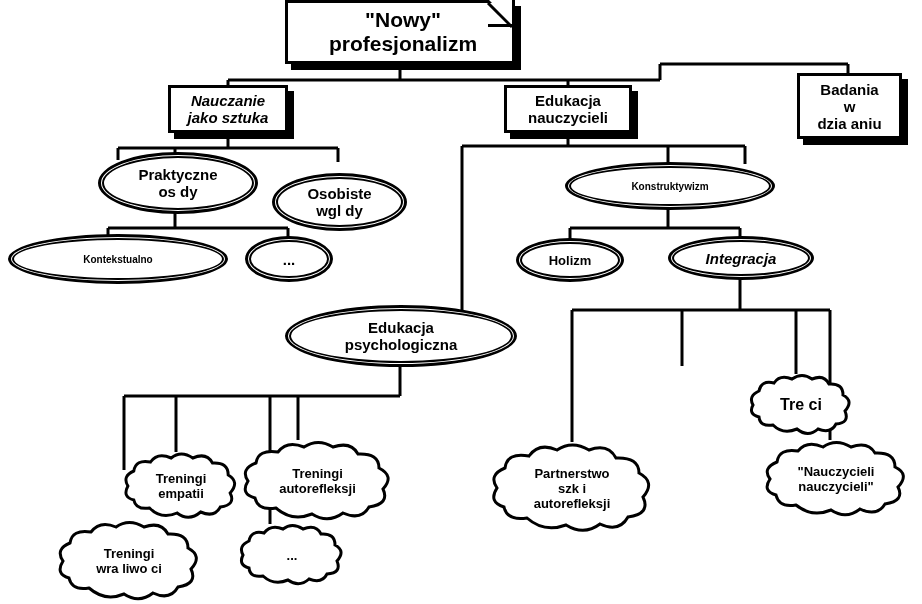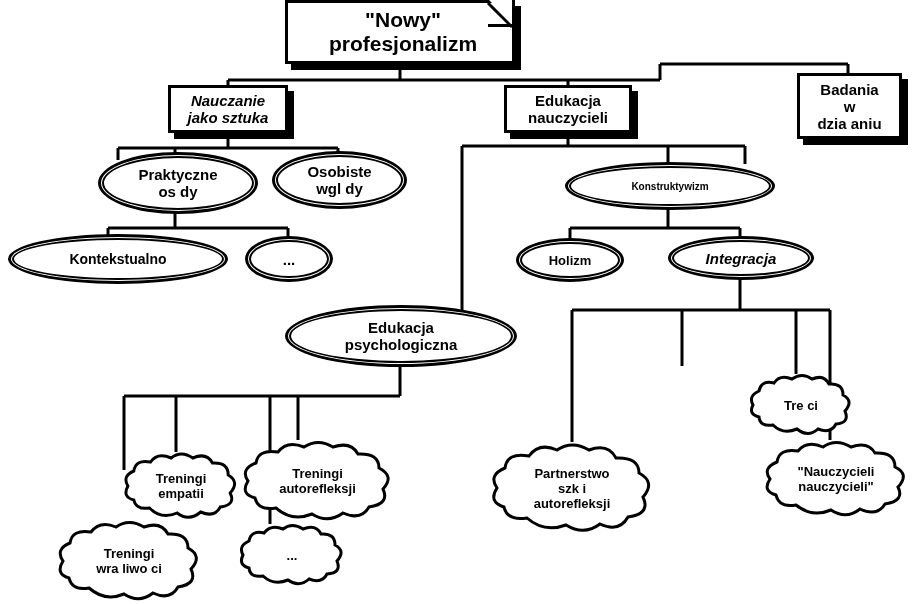--- a/index.html
+++ b/index.html
@@ -225,31 +225,31 @@
     </div>
   </div>
 
   <div class="ellipse-wrap" style="left:98px; top:152px; width:160px; height:62px;">
     <div class="ellipse-outer"></div>
     <div class="ellipse-inner-ring"></div>
     <div class="ellipse-label" style="font-size:15px;">Praktyczne
 os dy</div>
   </div>
 
-  <div class="ellipse-wrap" style="left:272px; top:151px; width:135px; height:58px;">
+  <div class="ellipse-wrap" style="left:272px; top:173px; width:135px; height:58px;">
     <div class="ellipse-outer"></div>
     <div class="ellipse-inner-ring"></div>
     <div class="ellipse-label" style="font-size:15px;">Osobiste
 wgl dy</div>
   </div>
 
   <div class="ellipse-wrap" style="left:8px; top:234px; width:220px; height:50px;">
     <div class="ellipse-outer"></div>
     <div class="ellipse-inner-ring"></div>
-    <div class="ellipse-label" style="font-size:14px;text-align:right;">Kontekstualno</div>
+    <div class="ellipse-label" style="font-size:10px;text-align:right;">Kontekstualno</div>
   </div>
 
   <div class="ellipse-wrap" style="left:245px; top:236px; width:88px; height:46px;">
     <div class="ellipse-outer"></div>
     <div class="ellipse-inner-ring"></div>
     <div class="ellipse-label" style="font-size:15px;">...</div>
   </div>
 
   <div class="ellipse-wrap" style="left:565px; top:162px; width:210px; height:48px;">
     <div class="ellipse-outer"></div>
@@ -314,21 +314,21 @@
     <div class="cloud-label" style="font-size:13px;">Partnerstwo
 szk   i
 autorefleksji</div>
   </div>
 
 
   <div class="cloud-wrap" style="left:748px; top:372px; width:106px; height:66px;">
     <svg class="cloud-svg" width="106" height="66" viewBox="0 0 106 66" preserveAspectRatio="none">
       <path d="M25 53 Q12 55 11 45 Q0 42 5 33 Q0 24 11 19 Q13 8 26 11 Q32 2 44 7 Q54 0 64 7 Q76 2 81 12 Q95 11 95 23 Q106 29 97 39 Q102 51 88 52 Q83 62 70 57 Q60 66 49 57 Q35 63 25 53 Z" fill="#ffffff" stroke="#000000" stroke-width="3"></path>
     </svg>
-    <div class="cloud-label" style="font-size:13px;">Tre ci</div>
+    <div class="cloud-label" style="font-size:16px;">Tre ci</div>
   </div>
 
   <div class="cloud-wrap" style="left:762px; top:438px; width:148px; height:82px;">
     <svg class="cloud-svg" width="148" height="82" viewBox="0 0 148 82" preserveAspectRatio="none">
       <path d="M34 67 Q17 70 14 57 Q0 53 8 41 Q0 30 15 24 Q17 10 36 13 Q45 2 61 9 Q74 0 89 9 Q106 3 113 15 Q133 14 133 29 Q148 36 136 49 Q143 63 123 66 Q115 79 98 71 Q84 82 69 72 Q50 80 34 67 Z" fill="#ffffff" stroke="#000000" stroke-width="3"></path>
     </svg>
     <div class="cloud-label" style="font-size:13px;">"Nauczycieli
 nauczycieli"</div>
   </div>
 

